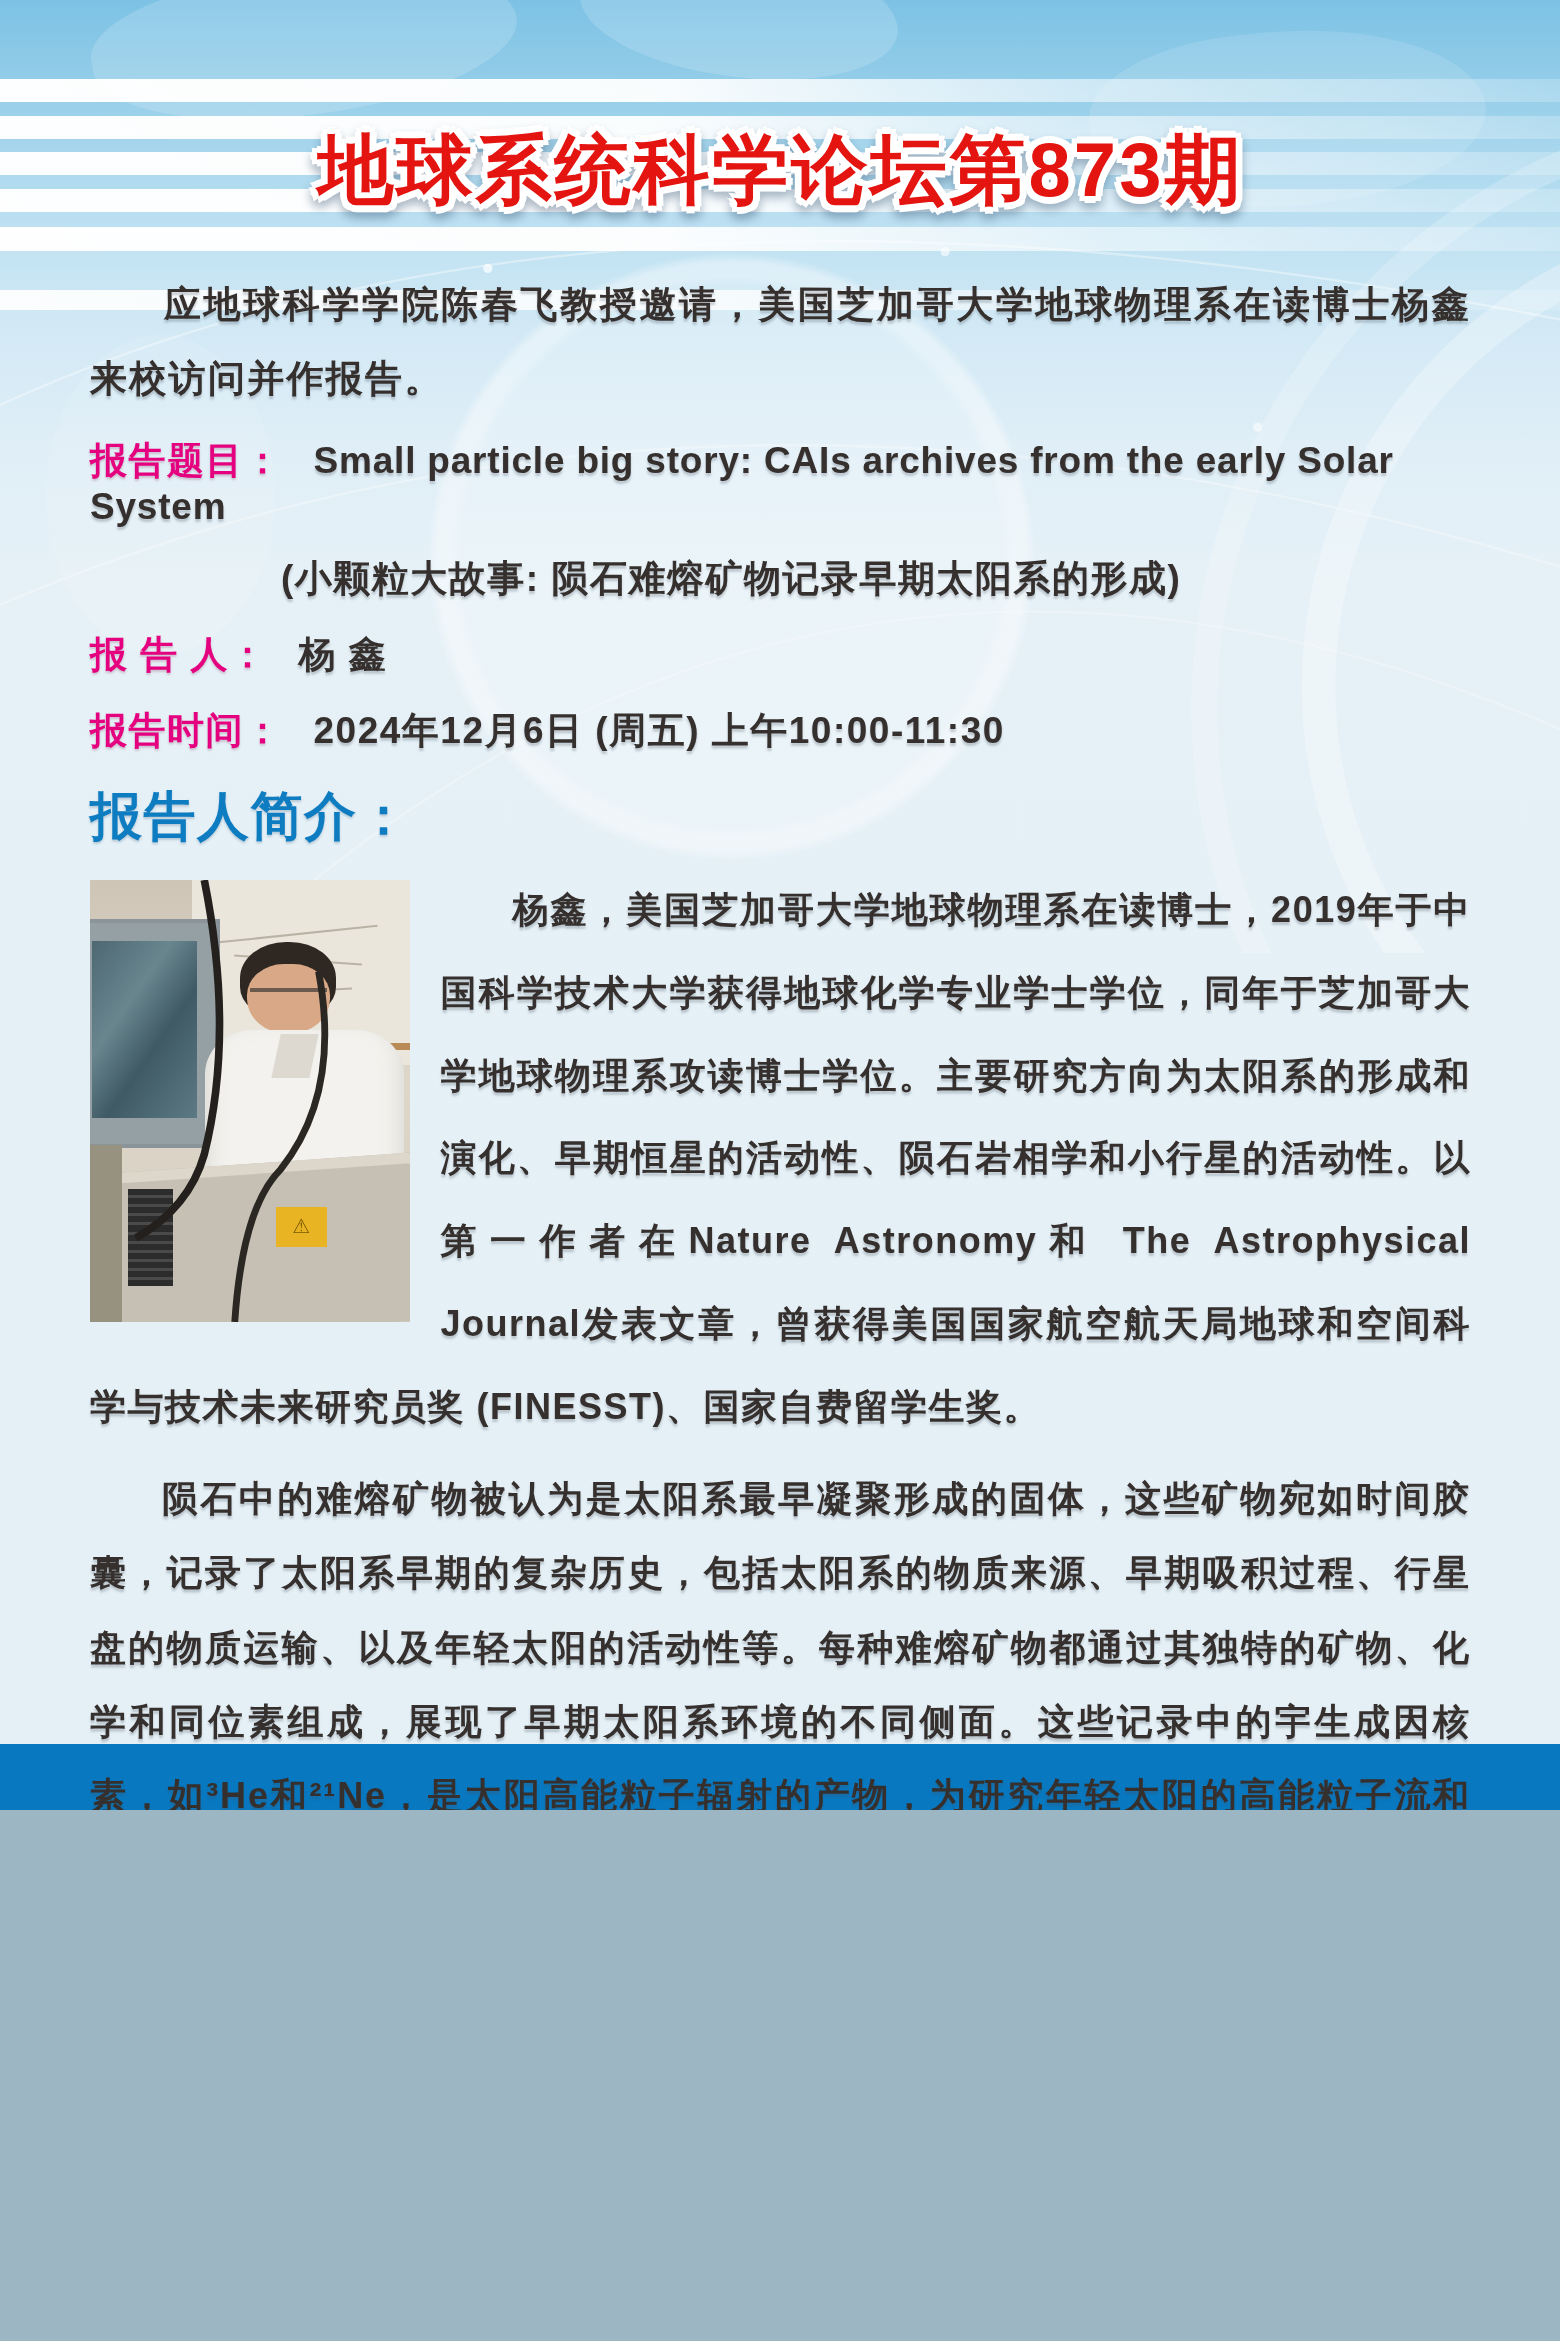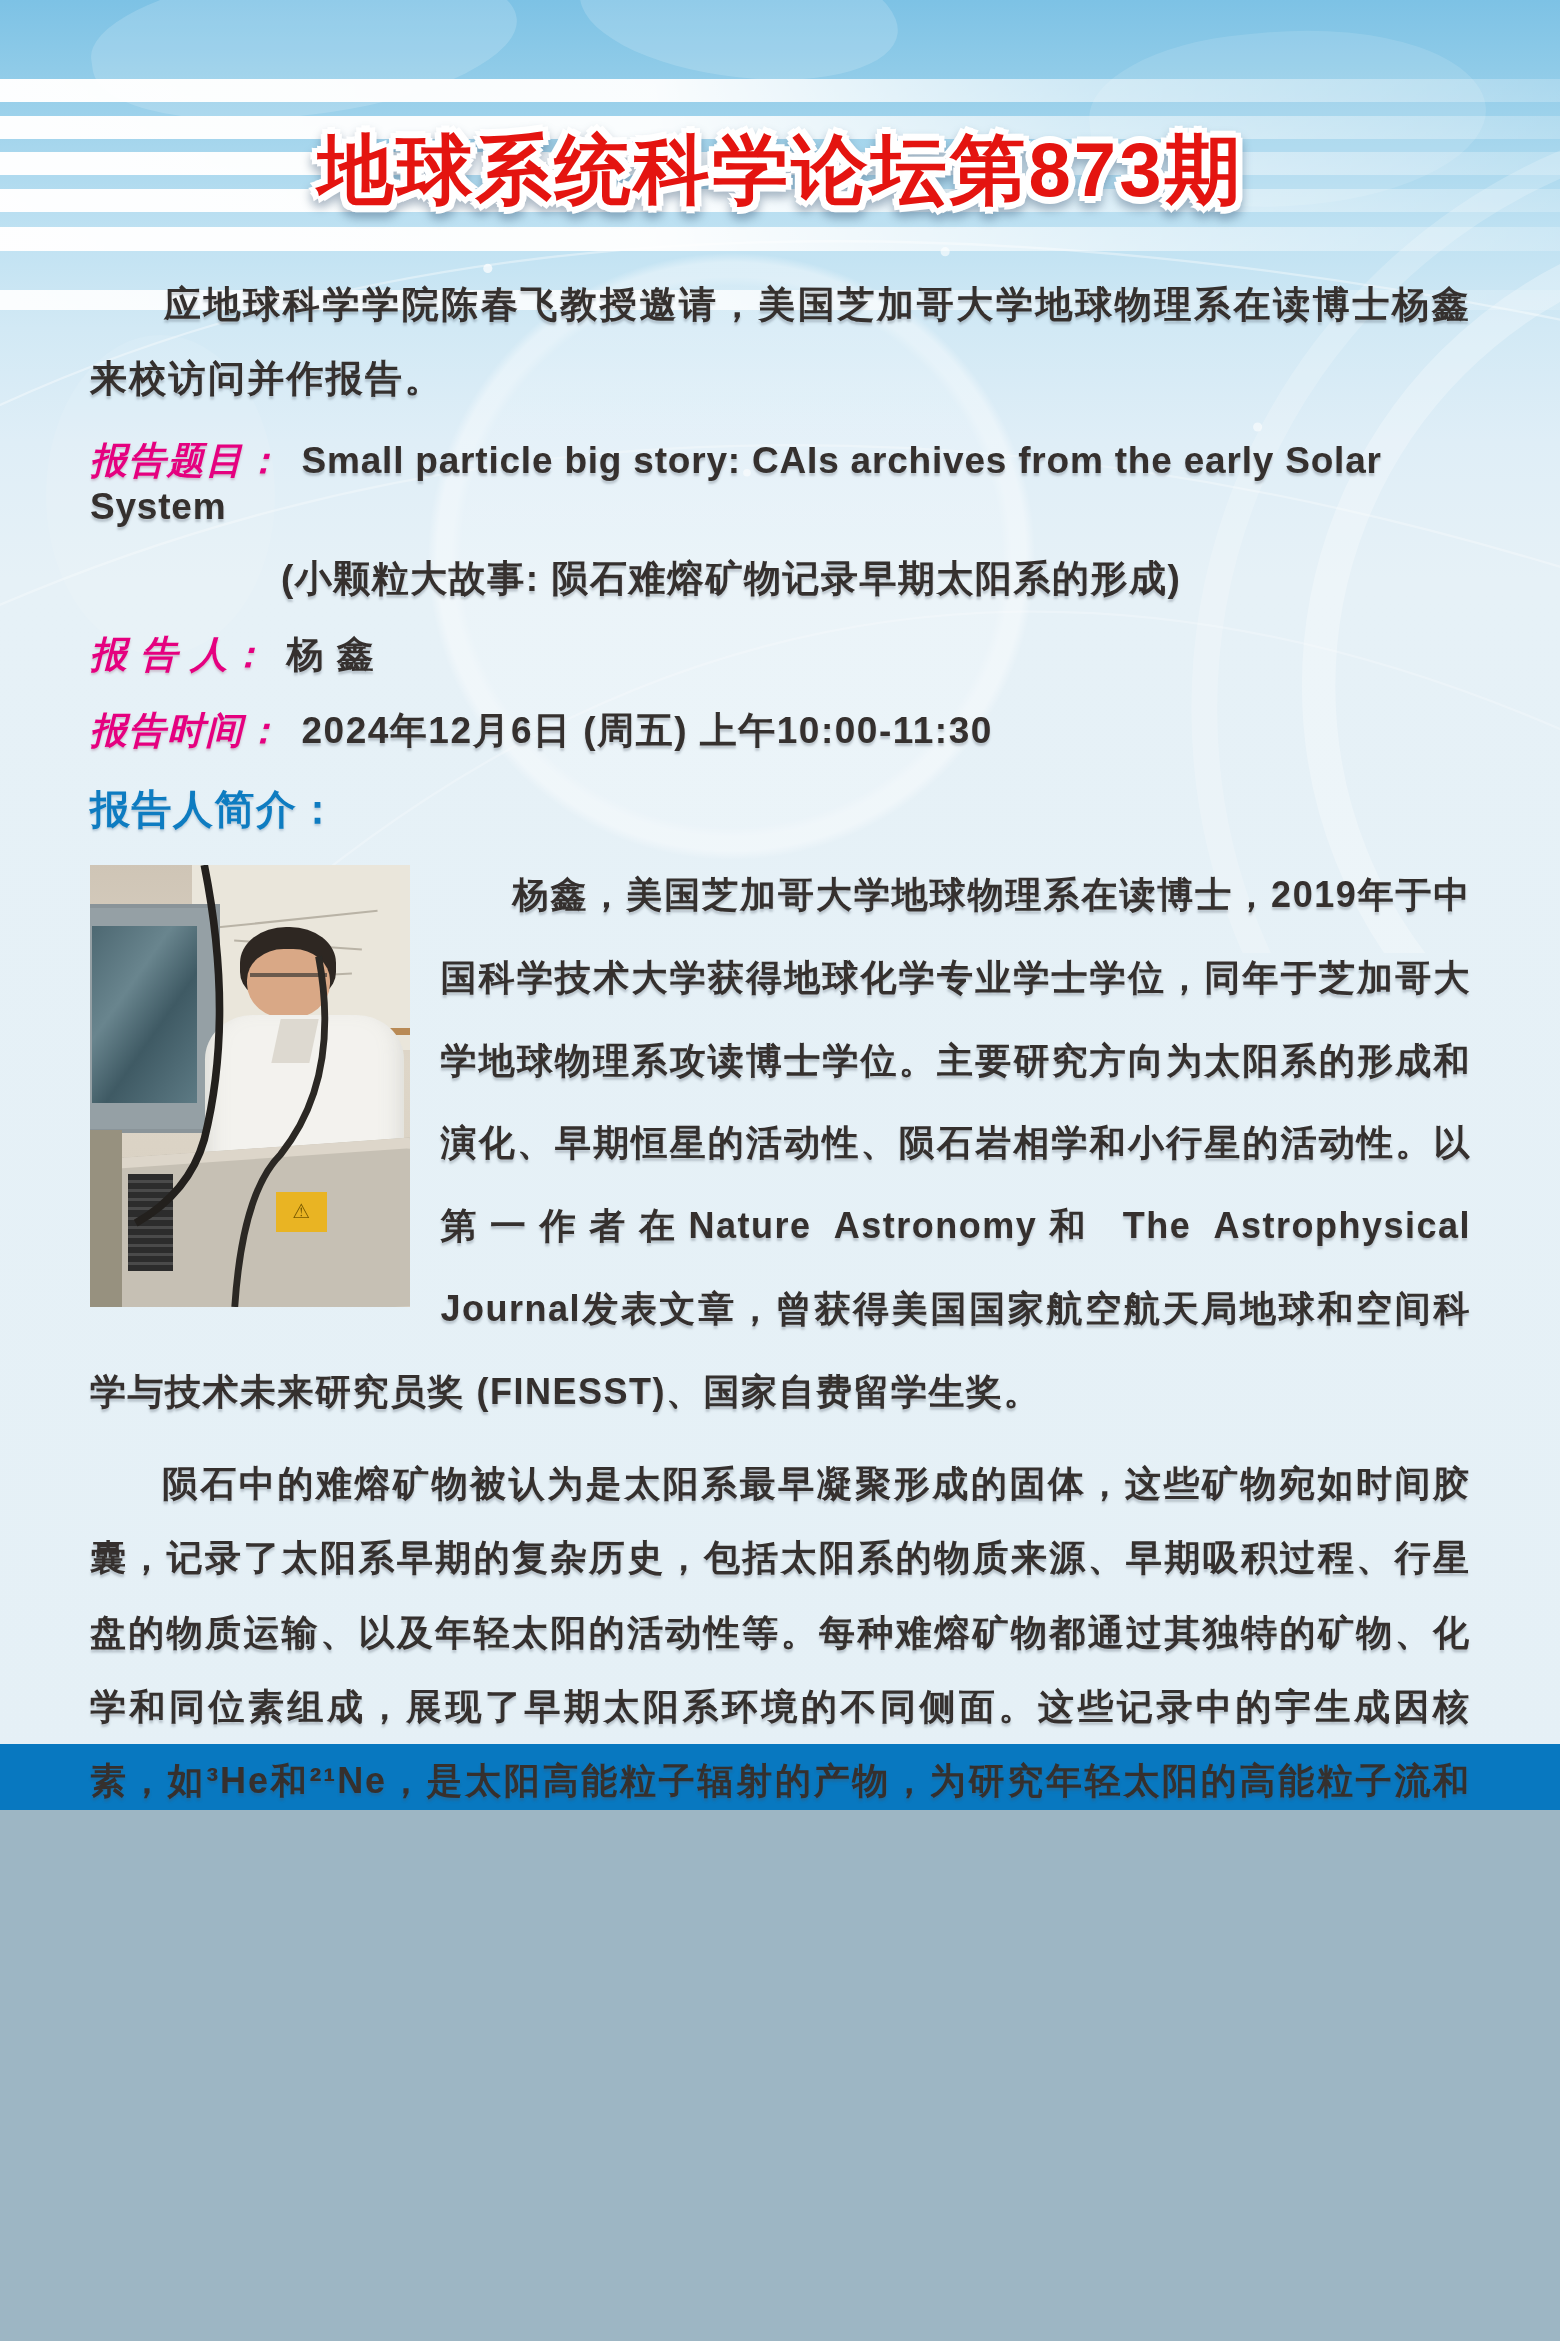--- a/index.html
+++ b/index.html
@@ -34,24 +34,24 @@
       -5.3px -5.3px 0 #fff, 5.3px -5.3px 0 #fff,-5.3px 5.3px 0 #fff, 5.3px 5.3px 0 #fff,
       -6.9px 0 0 #fff, 6.9px 0 0 #fff, 0 -6.9px 0 #fff, 0 6.9px 0 #fff;
     filter:drop-shadow(0 6.1px 4.6px rgba(50,80,110,.40));
   }
   
   .content{position:absolute;top:268px;left:90px;width:1381px;z-index:6;color:#35302e;}
   .content .txt-shadow, .intro,.row,.bio,.abstract{text-shadow:0 3px 2.3px rgba(70,80,95,.28);}
   .intro{margin:0 0 20px 0;font-size:37px;line-height:2.0;letter-spacing:2.3px;
     text-align:justify;text-indent:2em;}
   .row{font-size:37px;margin:0 0 26px 0;letter-spacing:1.5px;}
-  .label-magenta{color:#e5007f;margin-right:19px;text-shadow:0 2.3px 2.3px rgba(120,40,80,.25);font-style:italic;}
+  .label-magenta{color:#e5007f;margin-right:31px;text-shadow:0 2.3px 2.3px rgba(120,40,80,.25);}
   .value-en{letter-spacing:0.8px;}
   .topic-zh{margin-left:191px;font-size:37px;letter-spacing:1.5px;}
-  .section-label{font-size:40px;color:#0e7cc1;margin:9px 0 17px 0;letter-spacing:1.5px;
+  .section-label{font-size:52px;color:#0e7cc1;margin:9px 0 17px 0;letter-spacing:1.5px;
     text-shadow:0 2.3px 2.3px rgba(40,80,120,.25);}
   
   .bio-wrap{overflow:visible;}
   .bio{margin:0 0 13.7px 0;font-size:36px;line-height:2.3;letter-spacing:1.5px;
     text-align:justify;text-indent:2em;}
   .photo{position:relative;float:left;width:320px;height:442px;margin:10.7px 30.5px 6.1px 0;
     background:linear-gradient(180deg,#cfc5b6 0%,#ded6c8 45%,#d5cdbf 100%);overflow:hidden;}
   .ph-board{position:absolute;left:32%;top:0;width:68%;height:42%;background:#eae6db;}
   .ph-line{position:absolute;background:#b9b3a6;height:2.3px;}
   .ph-l1{left:40%;top:12%;width:50%;transform:rotate(-6deg);}

